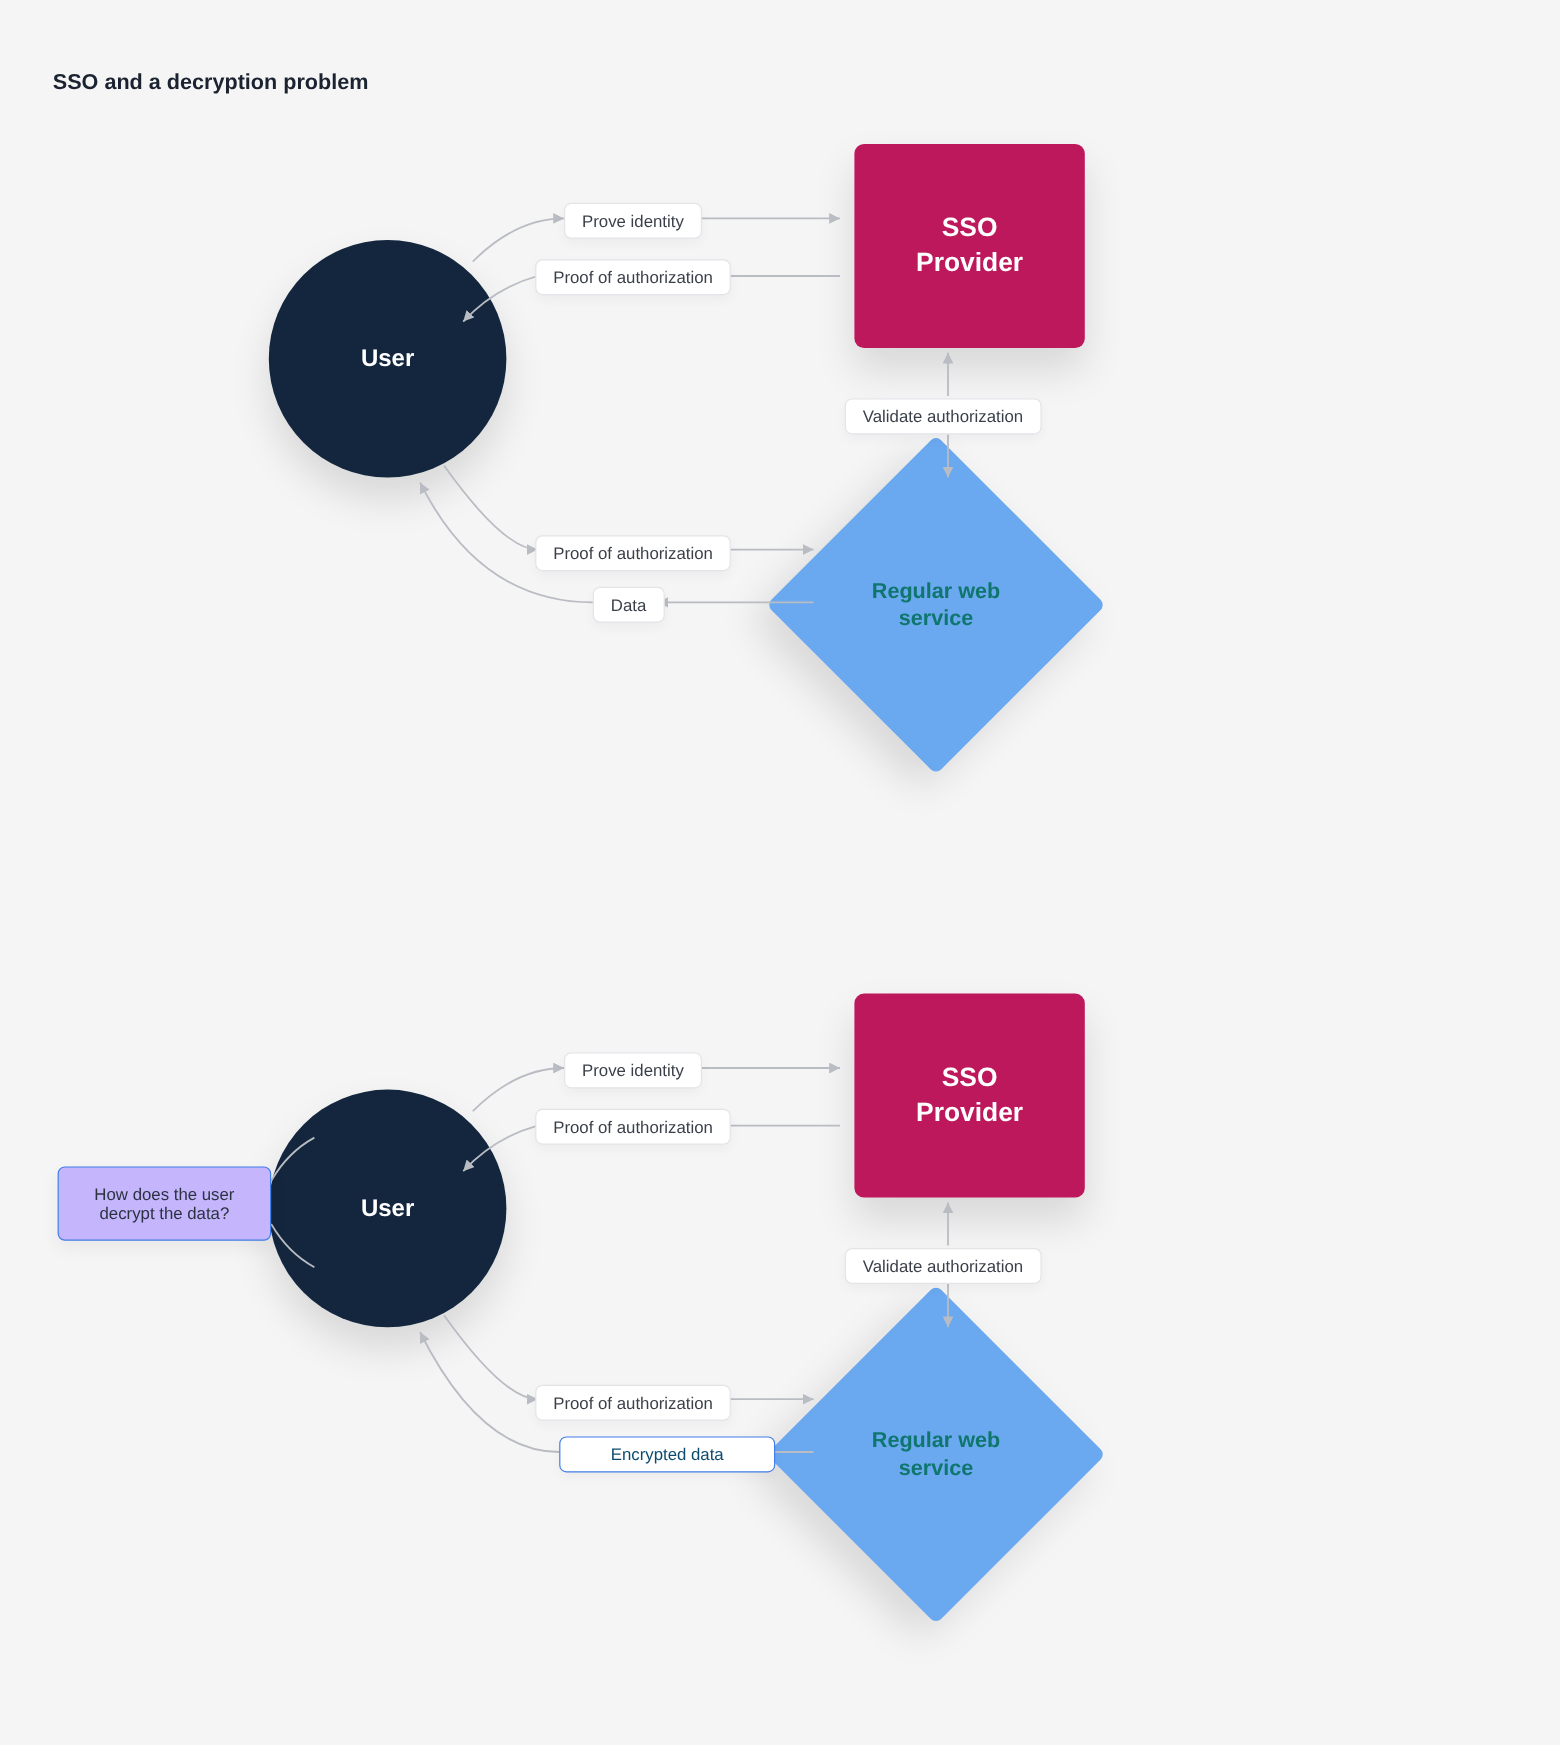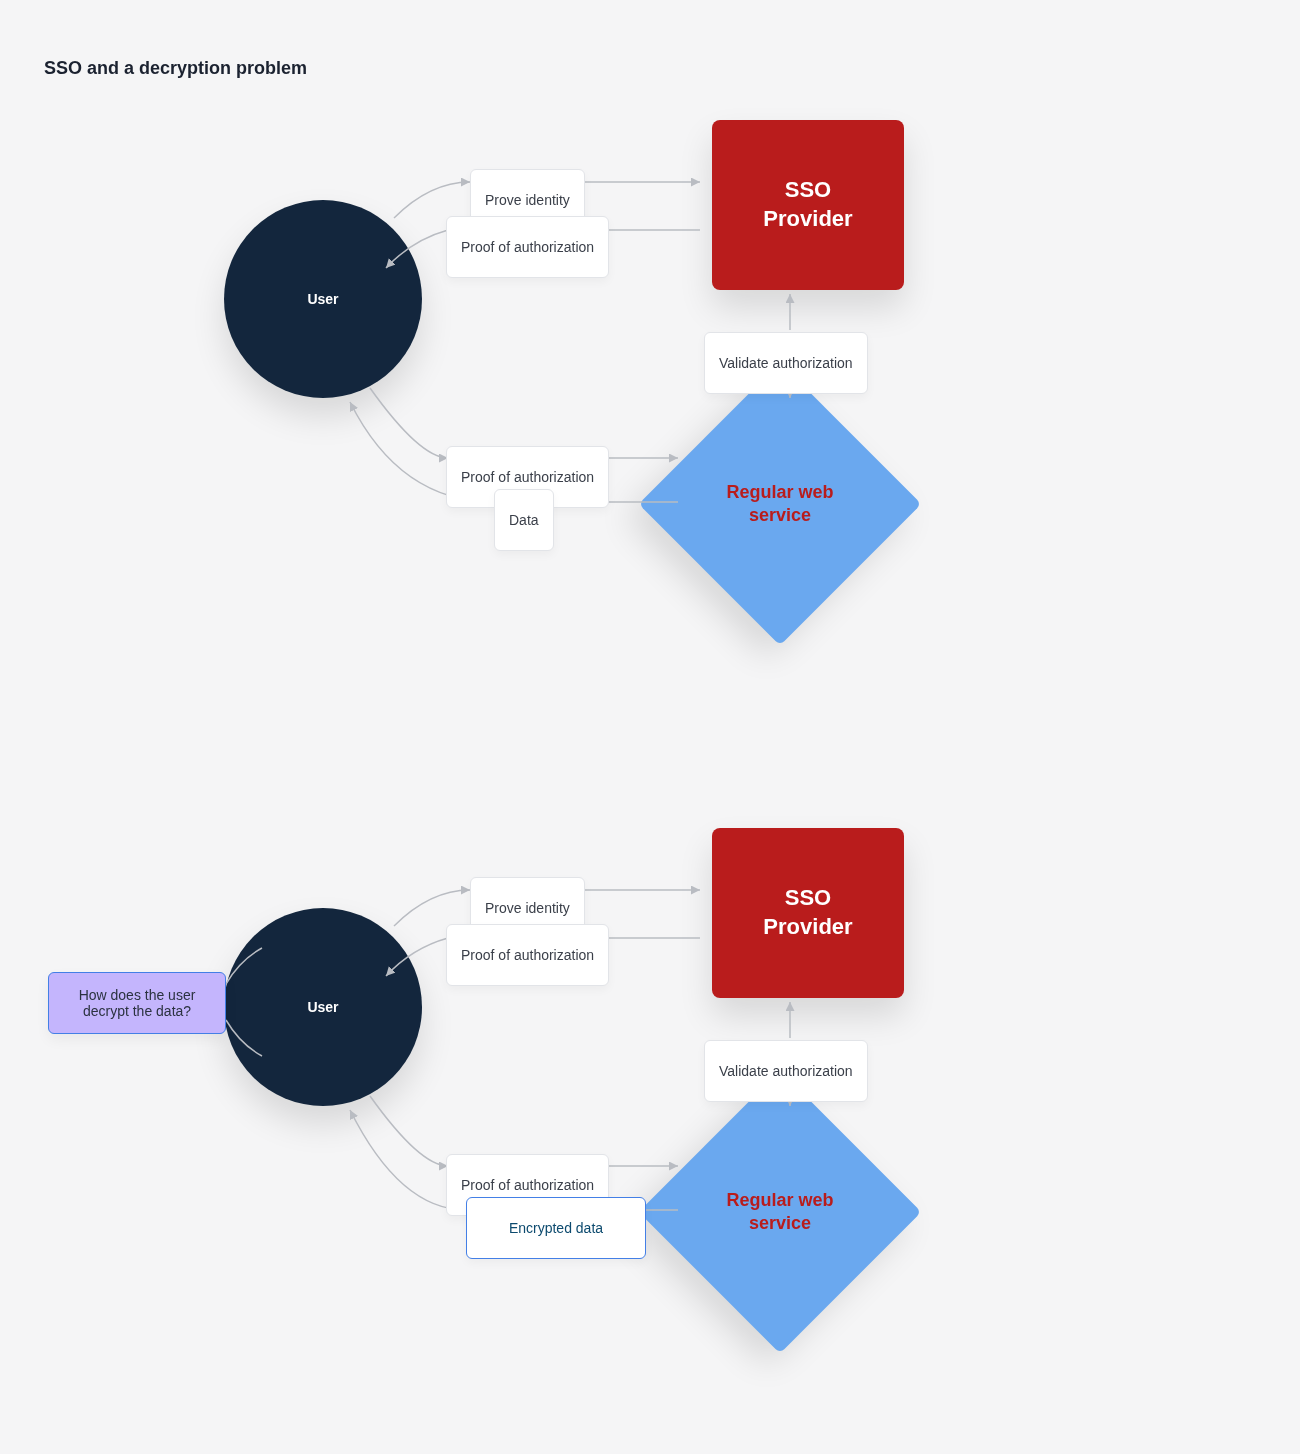--- a/index.html
+++ b/index.html
@@ -29,29 +29,29 @@
   .user-circle {
     position: absolute;
     width: 198px;
     height: 198px;
     border-radius: 50%;
     background: #13263d;
     color: #fff;
     display: flex;
     align-items: center;
     justify-content: center;
-    font-size: 14px;
+    font-size: 20px;
     font-weight: 600;
     box-shadow: 0 18px 34px rgba(0,0,0,0.12);
   }
   .sso-box {
     position: absolute;
     width: 192px;
     height: 170px;
-    background: #b91c1c;
+    background: #be185d;
     color: #fff;
     border-radius: 8px;
     display: flex;
     align-items: center;
     justify-content: center;
     text-align: center;
     font-size: 22px;
     line-height: 1.3;
     font-weight: 600;
     box-shadow: 0 18px 34px rgba(0,0,0,0.12);
@@ -67,34 +67,34 @@
   .diamond-shape {
     position: absolute;
     inset: 0;
     background: #6aa8ef;
     transform: rotate(45deg);
     border-radius: 6px;
     box-shadow: 0 18px 34px rgba(0,0,0,0.12);
   }
   .diamond-label {
     position: relative;
-    color: #b91c1c;
+    color: #0f766e;
     font-size: 18px;
     font-weight: 600;
     text-align: center;
     line-height: 1.3;
     width: 150px;
     z-index: 2;
   }
   .pill {
     position: absolute;
     background: #fff;
     border: 1px solid #e2e4e8;
     border-radius: 6px;
-    padding: 22px 14px;
+    padding: 6px 14px;
     font-size: 14px;
     color: #3a3f49;
     box-shadow: 0 4px 10px rgba(0,0,0,0.04);
     text-align: center;
     z-index: 3;
   }
   .pill.highlight {
     border-color: #437fe6;
     color: #0c4a6e;
   }

